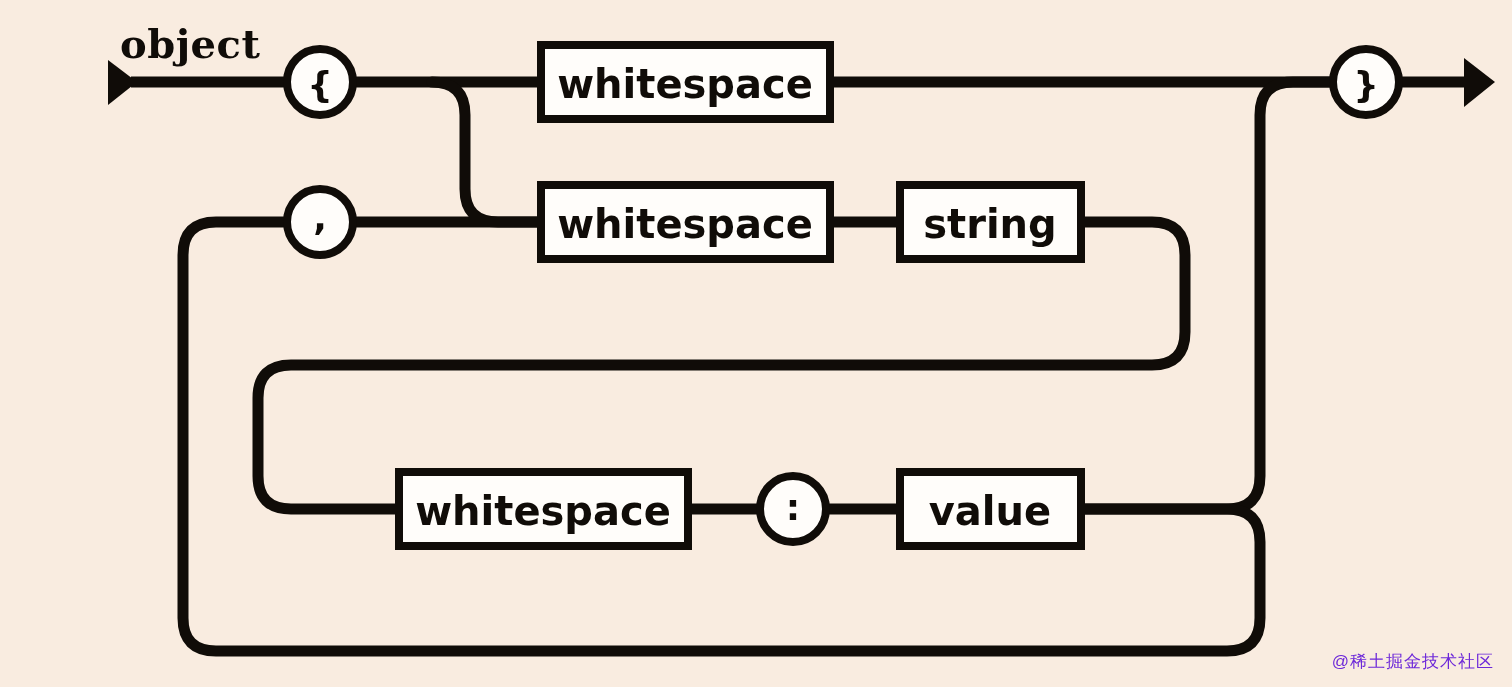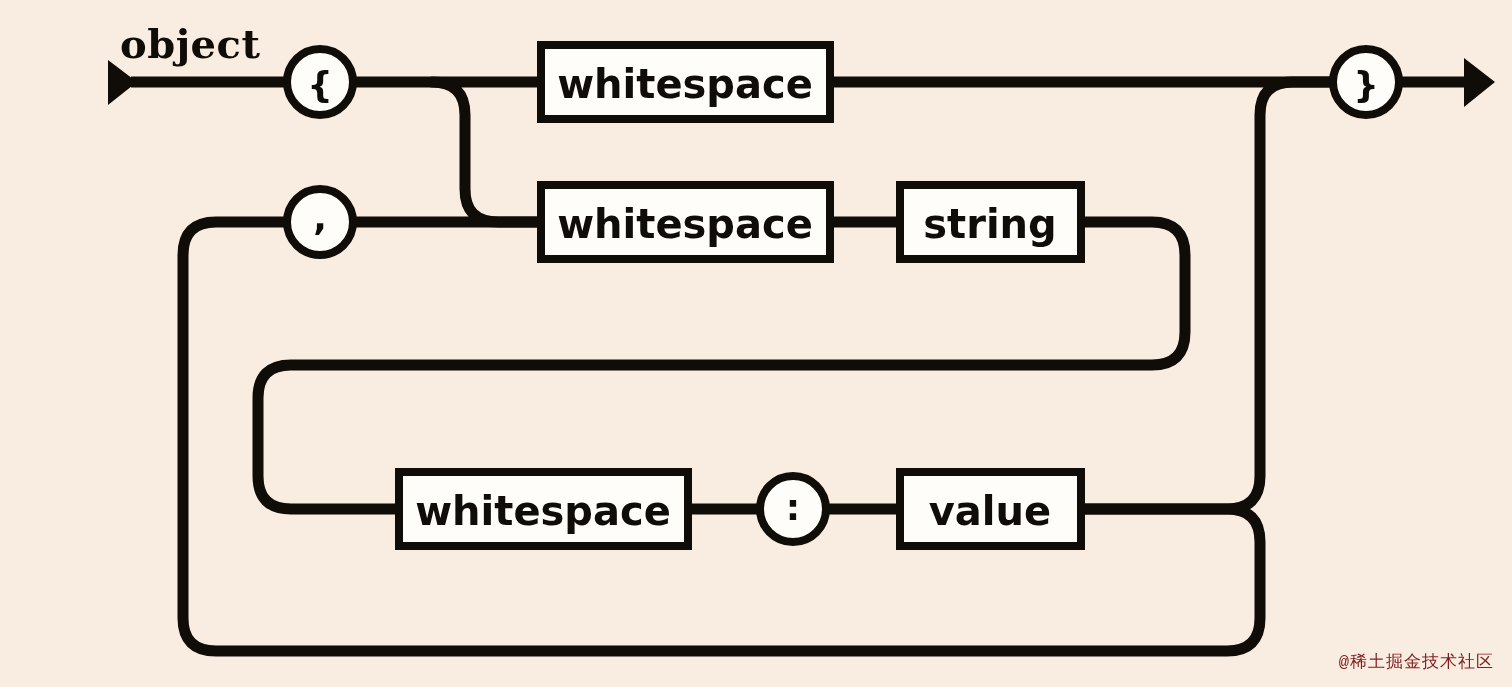--- a/index.html
+++ b/index.html
@@ -73,23 +73,23 @@
     font-size: 40px;
     fill: #100c08;
     text-anchor: start;
     dominant-baseline: alphabetic;
     letter-spacing: 0.5px;
   }
   .watermark {
     position: absolute;
     right: 18px;
     bottom: 14px;
-    font-family: Liberation Mono, monospace;
+    font-family: Liberation Sans, sans-serif;
     font-size: 17px;
-    color: #7f1d1d;
+    color: #6d28d9;
     letter-spacing: 1px;
     user-select: none;
     white-space: nowrap;
   }
 </style>
 </head>
 <body>
 
 <div id="stage">
 

